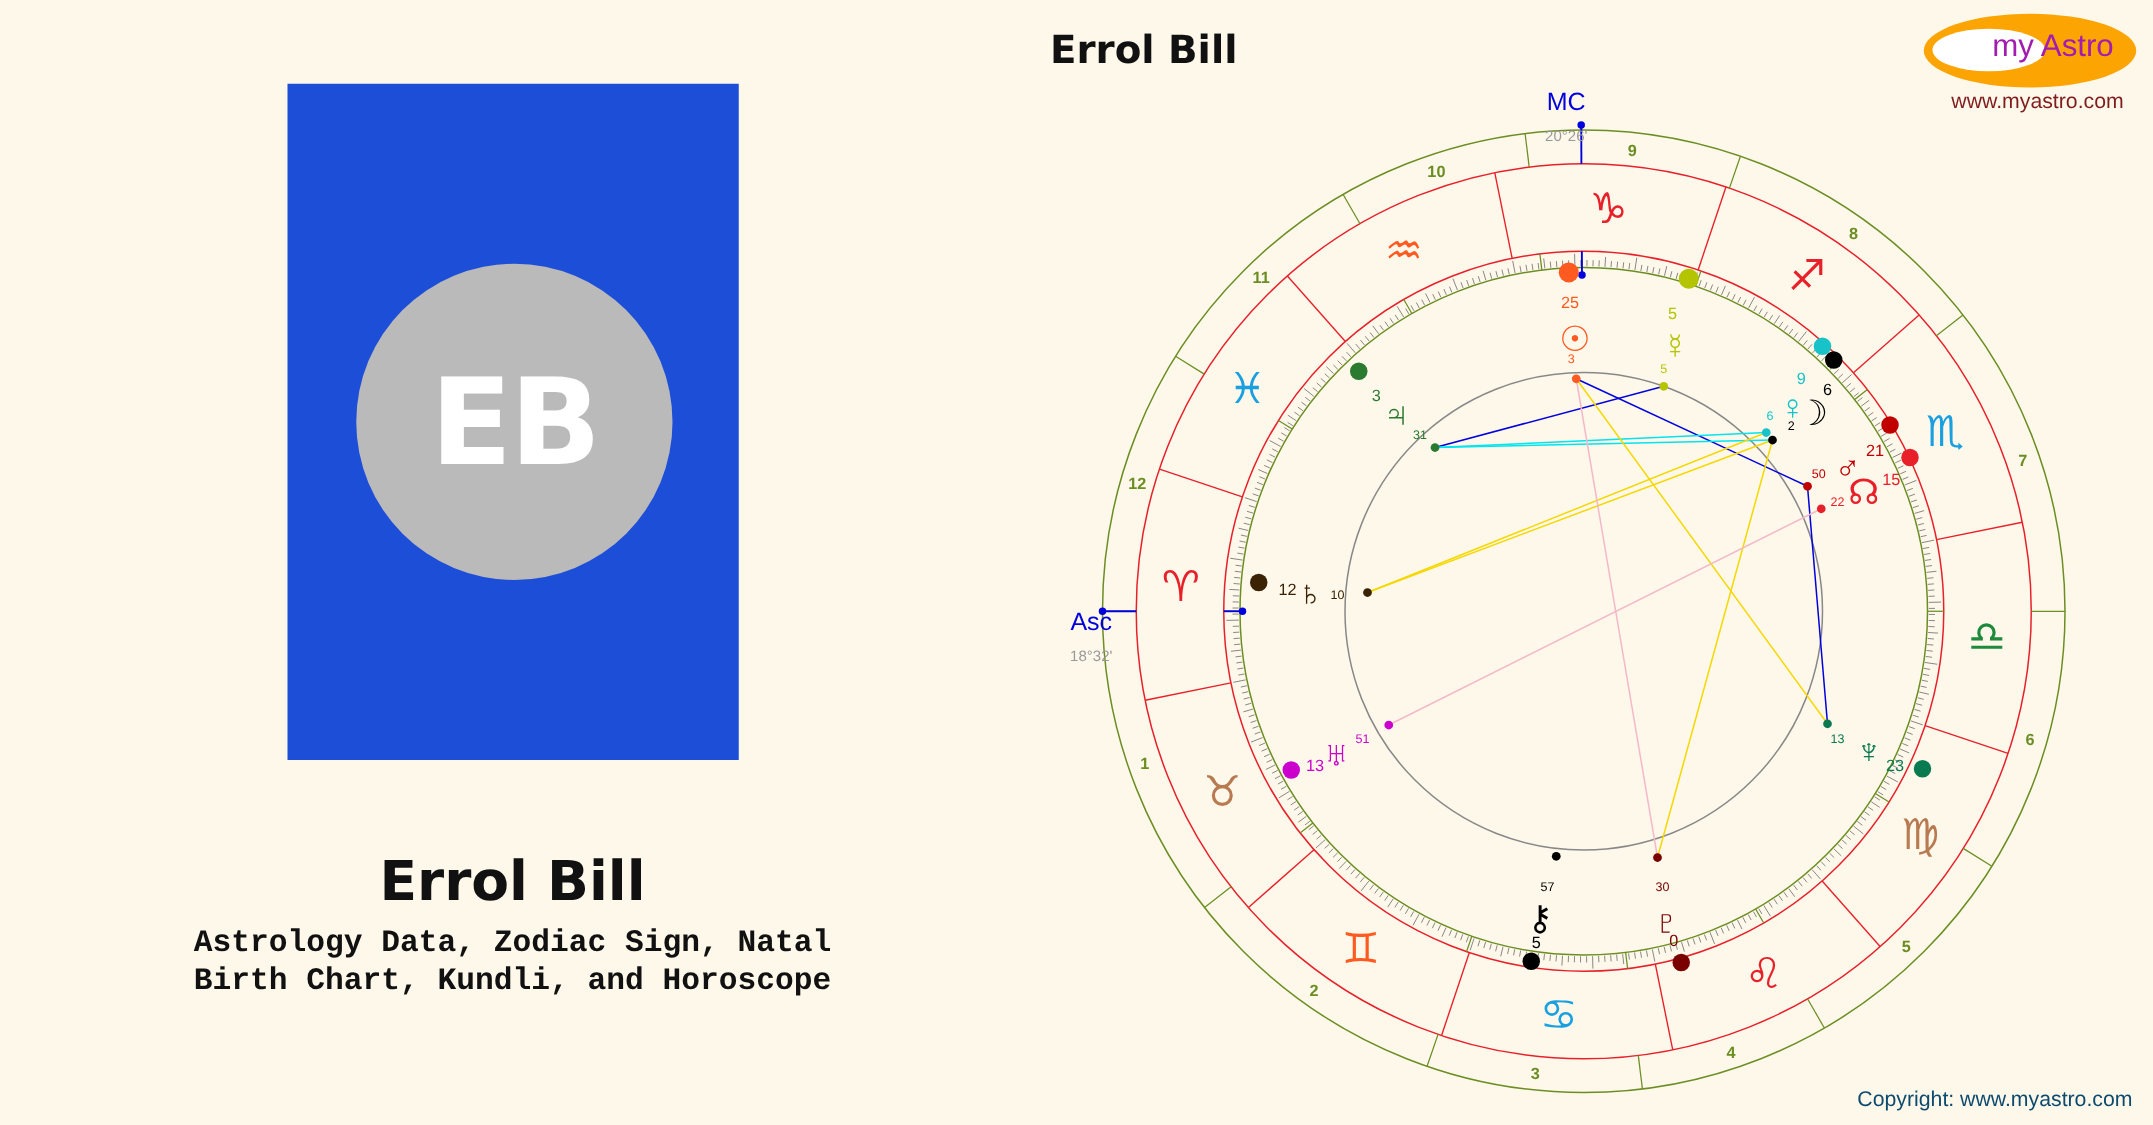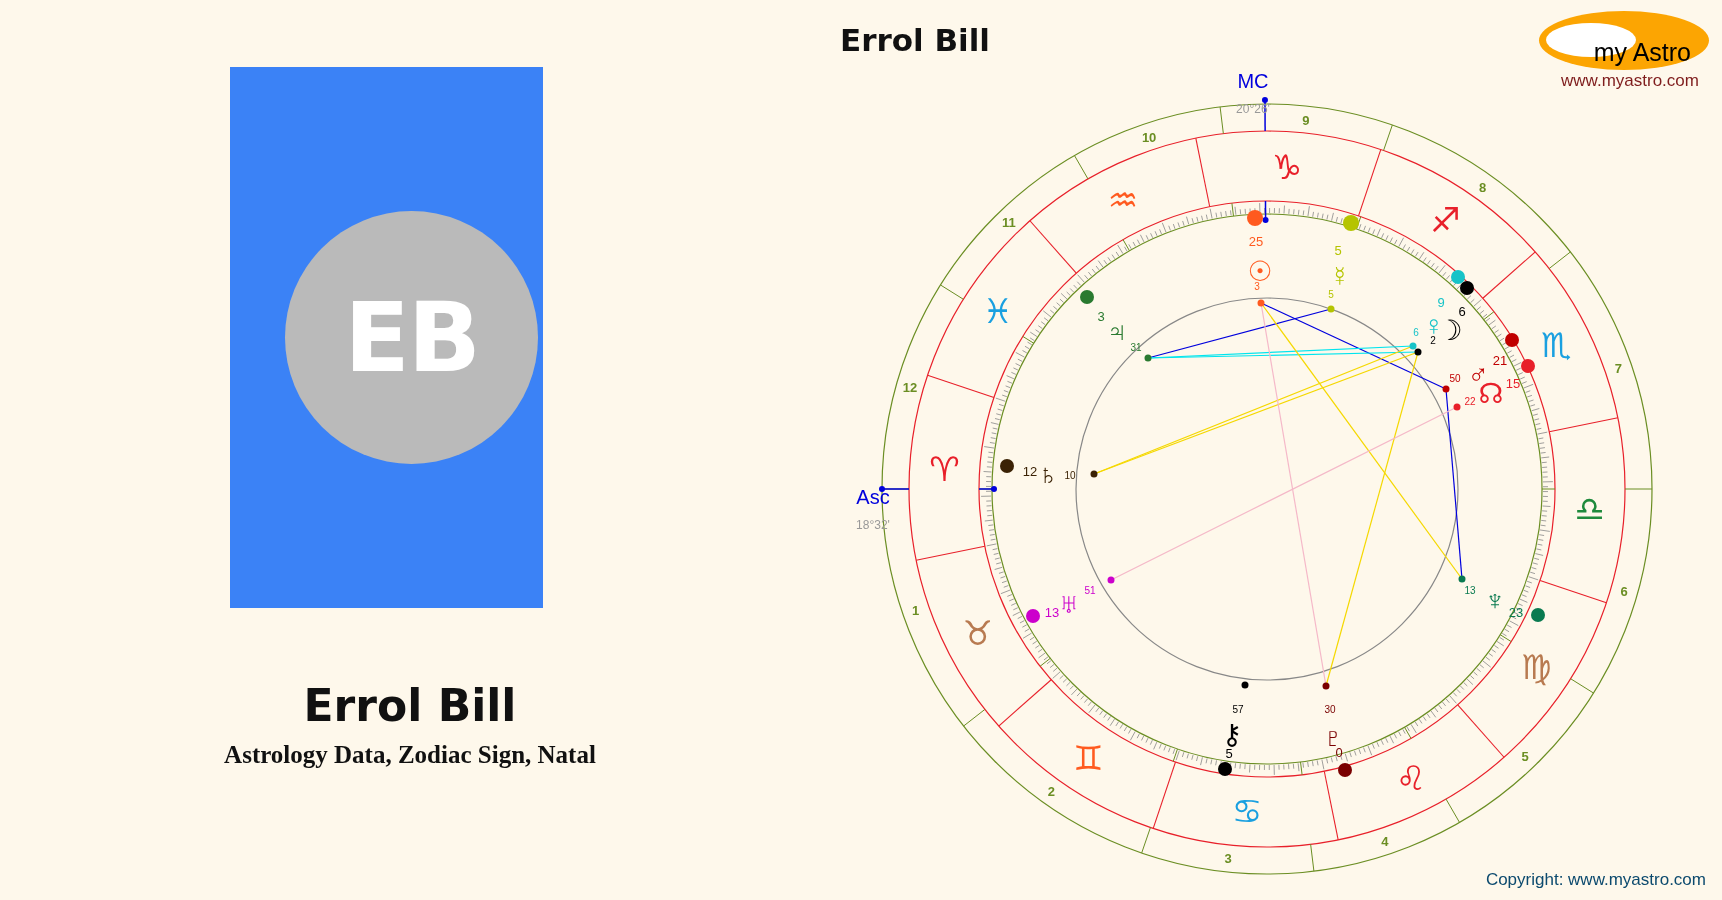--- a/index.html
+++ b/index.html
@@ -3,58 +3,58 @@
 <meta charset="utf-8">
 <style>
   html, body { margin: 0; padding: 0; }
   body {
     width: 1722px; height: 900px; overflow: hidden;
     background: #fef8eb;
     font-family: "Liberation Sans", sans-serif;
     position: relative;
   }
   .photo-card {
-    position: absolute; left: 230px; top: 67px; width: 313px; height: 541px;
-    background: #3b82f6;
+    position: absolute; left: 230px; top: 67px; width: 361px; height: 541px;
+    background: #1d4ed8;
   }
   .avatar {
     position: absolute; left: 55px; top: 144px; width: 253px; height: 253px;
     border-radius: 50%; background: #bababa;
     display: flex; align-items: center; justify-content: center;
   }
   .avatar-initials {
     color: #ffffff; font-weight: bold; font-size: 96px;
     font-family: "DejaVu Sans", sans-serif; letter-spacing: -2px;
   }
   .profile-name {
     position: absolute; left: 150px; width: 520px; top: 680px; text-align: center;
     font-family: "DejaVu Sans", sans-serif; font-weight: bold; font-size: 44px; color: #111;
   }
   .profile-subtitle {
     position: absolute; left: 130px; width: 560px; top: 740px; text-align: center;
-    font-family: Liberation Serif, serif; font-weight: bold; font-size: 25px; line-height: 30px; color: #111;
+    font-family: Liberation Mono, monospace; font-weight: bold; font-size: 25px; line-height: 30px; color: #111;
   }
   .chart-title {
     position: absolute; left: 840px; top: 22px;
     font-family: "DejaVu Sans", sans-serif; font-weight: bold; font-size: 31px; color: #111;
   }
   .logo {
     position: absolute; left: 1539px; top: 11px; width: 170px; height: 59px;
   }
   .logo-ring {
     position: absolute; left: 0; top: 0; width: 170px; height: 59px; border-radius: 50%;
     background: #fca502;
   }
   .logo-inner {
     position: absolute; left: 7px; top: 12px; width: 90px; height: 34px; border-radius: 50%;
     background: #ffffff;
   }
   .logo-text {
-    position: absolute; left: 0; width: 170px; top: 27px; text-align: right; padding-right: 18px; box-sizing: border-box;
-    font-size: 25px; color: #000000;
+    position: absolute; left: 0; width: 170px; top: 12px; text-align: right; padding-right: 18px; box-sizing: border-box;
+    font-size: 25px; color: #a21caf;
   }
   .logo-url {
     position: absolute; left: 1540px; top: 71px; width: 180px; text-align: center;
     font-size: 17px; color: #7f1d1d;
   }
   .copyright {
     position: absolute; right: 16px; top: 870px;
     font-size: 17px; color: #0c4a6e;
   }
   svg.chart { position: absolute; left: 0; top: 0; }
@@ -64,20 +64,21 @@
 
 <div class="photo-card">
   <div class="avatar">
     <span class="avatar-initials">EB</span>
   </div>
 </div>
 
 <div class="profile-name">Errol Bill</div>
 <div class="profile-subtitle">
   <div>Astrology Data, Zodiac Sign, Natal</div>
+  <div>Birth Chart, Kundli, and Horoscope</div>
 </div>
 
 <div class="chart-title">Errol Bill</div>
 
 <div class="logo">
   <div class="logo-ring"></div>
   <div class="logo-inner"></div>
   <div class="logo-text">my Astro</div>
 </div>
 <div class="logo-url">www.myastro.com</div>

